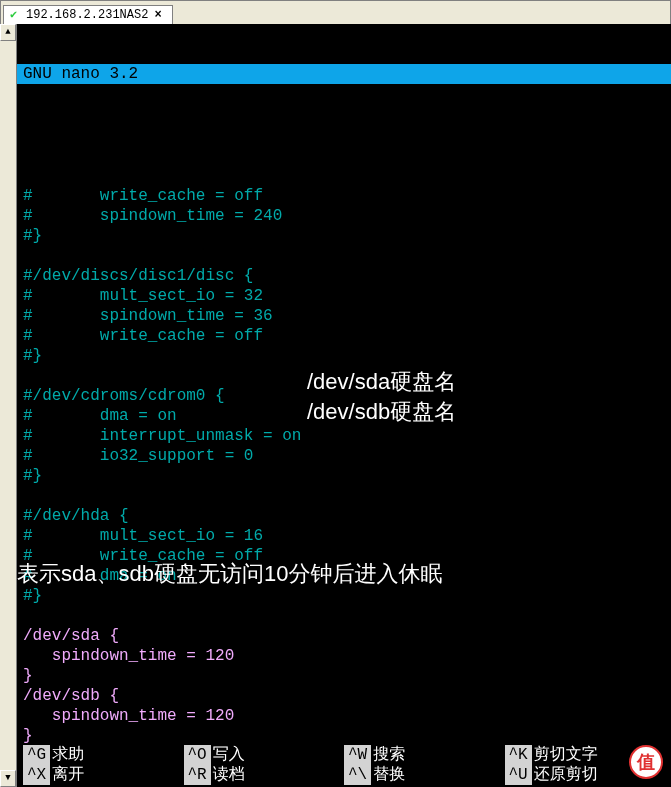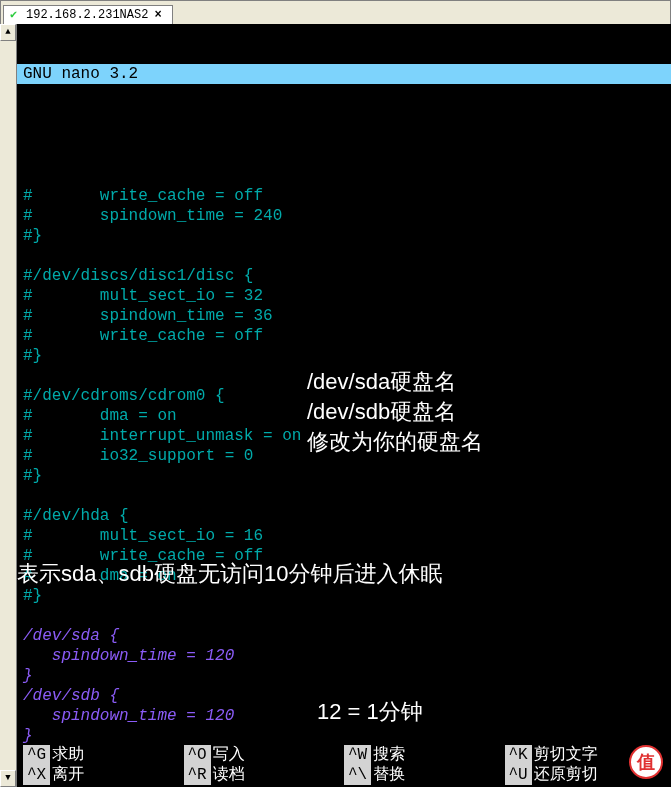--- a/index.html
+++ b/index.html
@@ -81,33 +81,33 @@
     bottom: 0;
     background: #000;
     color: #00aaaa;
     font-size: 16px;
     line-height: 20px;
     padding: 0;
     white-space: pre;
     font-family: "NSimSun", "SimSun", "Courier New", monospace;
   }
   .titlebar {
-    background: #7dd3fc;
+    background: #0ea5e9;
     color: #000;
     display: flex;
     justify-content: space-between;
     padding: 0 6px;
     height: 20px;
     line-height: 20px;
   }
   .content {
     position: relative;
     padding: 2px 6px;
   }
-  .white { color: #8b5cf6; font-style: italic; }
+  .white { color: #f0abfc; }
   .menu {
     position: absolute;
     bottom: 0;
     left: 17px;
     right: 0;
     background: #000;
     color: #fff;
     font-size: 16px;
     line-height: 20px;
     padding: 0 6px 2px 6px;
@@ -176,23 +176,21 @@
 
   <div class="terminal">
     <div class="titlebar">
       <span>GNU nano 3.2</span>
     </div>
     <div class="content">
       <div class="file-lines" id="file-lines"><div>&nbsp;</div><div>#       write_cache = off</div><div>#       spindown_time = 240</div><div>#}</div><div>&nbsp;</div><div>#/dev/discs/disc1/disc {</div><div>#       mult_sect_io = 32</div><div>#       spindown_time = 36</div><div>#       write_cache = off</div><div>#}</div><div>&nbsp;</div><div>#/dev/cdroms/cdrom0 {</div><div>#       dma = on</div><div>#       interrupt_unmask = on</div><div>#       io32_support = 0</div><div>#}</div><div>&nbsp;</div><div>#/dev/hda {</div><div>#       mult_sect_io = 16</div><div>#       write_cache = off</div><div>#       dma = on</div><div>#}</div><div>&nbsp;</div><div class="white">/dev/sda {</div><div class="white">   spindown_time = 120</div><div class="white">}</div><div class="white">/dev/sdb {</div><div class="white">   spindown_time = 120</div><div class="white">}</div><div>&nbsp;</div><div>&nbsp;</div><div>&nbsp;</div></div>
 
       <div class="annotation" style="top:248px; left:290px;">/dev/sda硬盘名</div>
       <div class="annotation" style="top:278px; left:290px;">/dev/sdb硬盘名</div>
-      <div class="annotation" style="top:308px; left:290px;">修改为你的硬盘名</div>
       <div class="annotation" style="top:440px; left:0px;">表示sda、sdb硬盘无访问10分钟后进入休眠</div>
-      <div class="annotation" style="top:578px; left:300px;">12 = 1分钟</div>
     </div>
   </div>
 
   <div class="menu" id="menu">
       <div class="menu-item">
         <span class="menu-key">^G</span>
         <span>求助</span>
       </div>
       <div class="menu-item">
         <span class="menu-key">^O</span>

